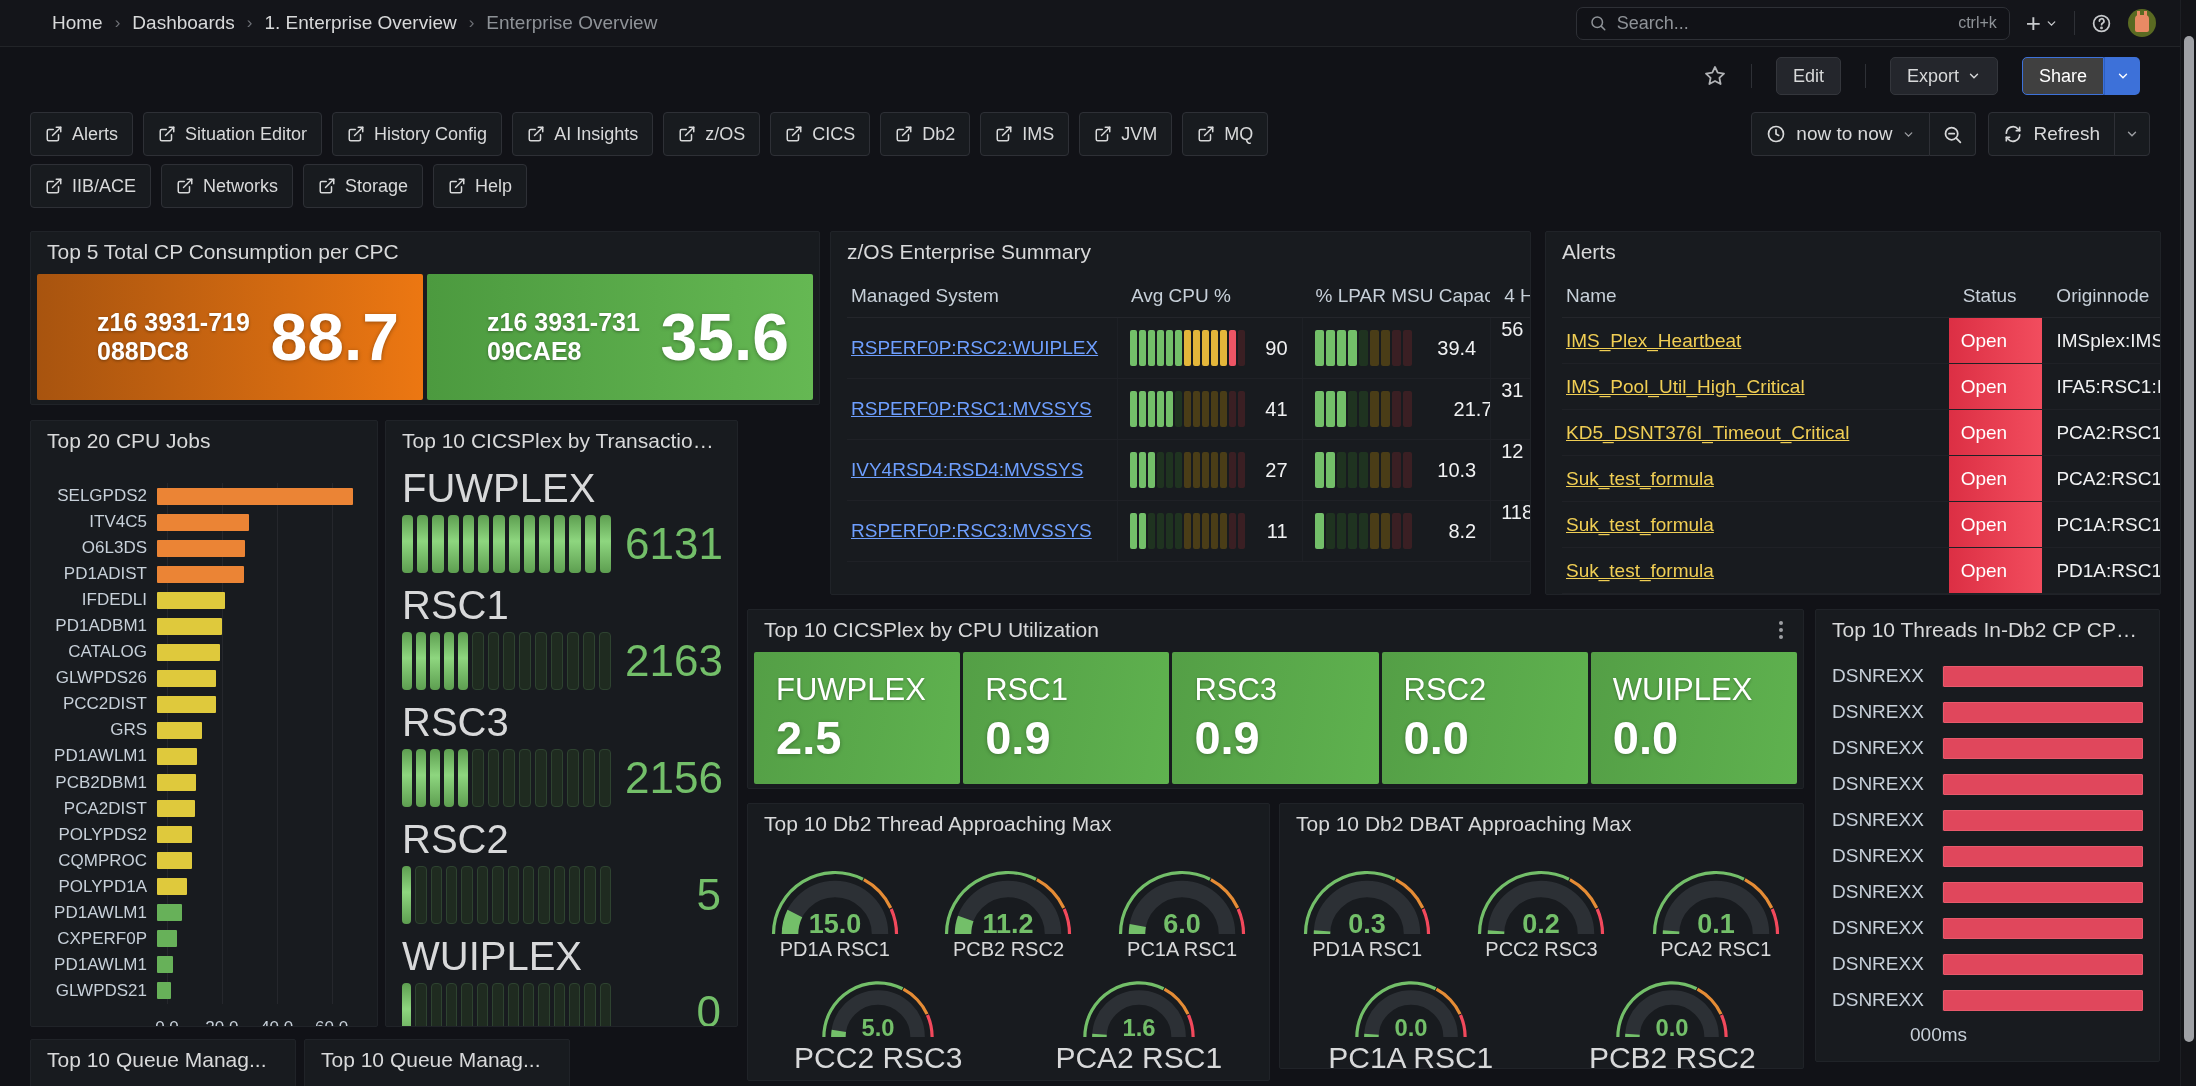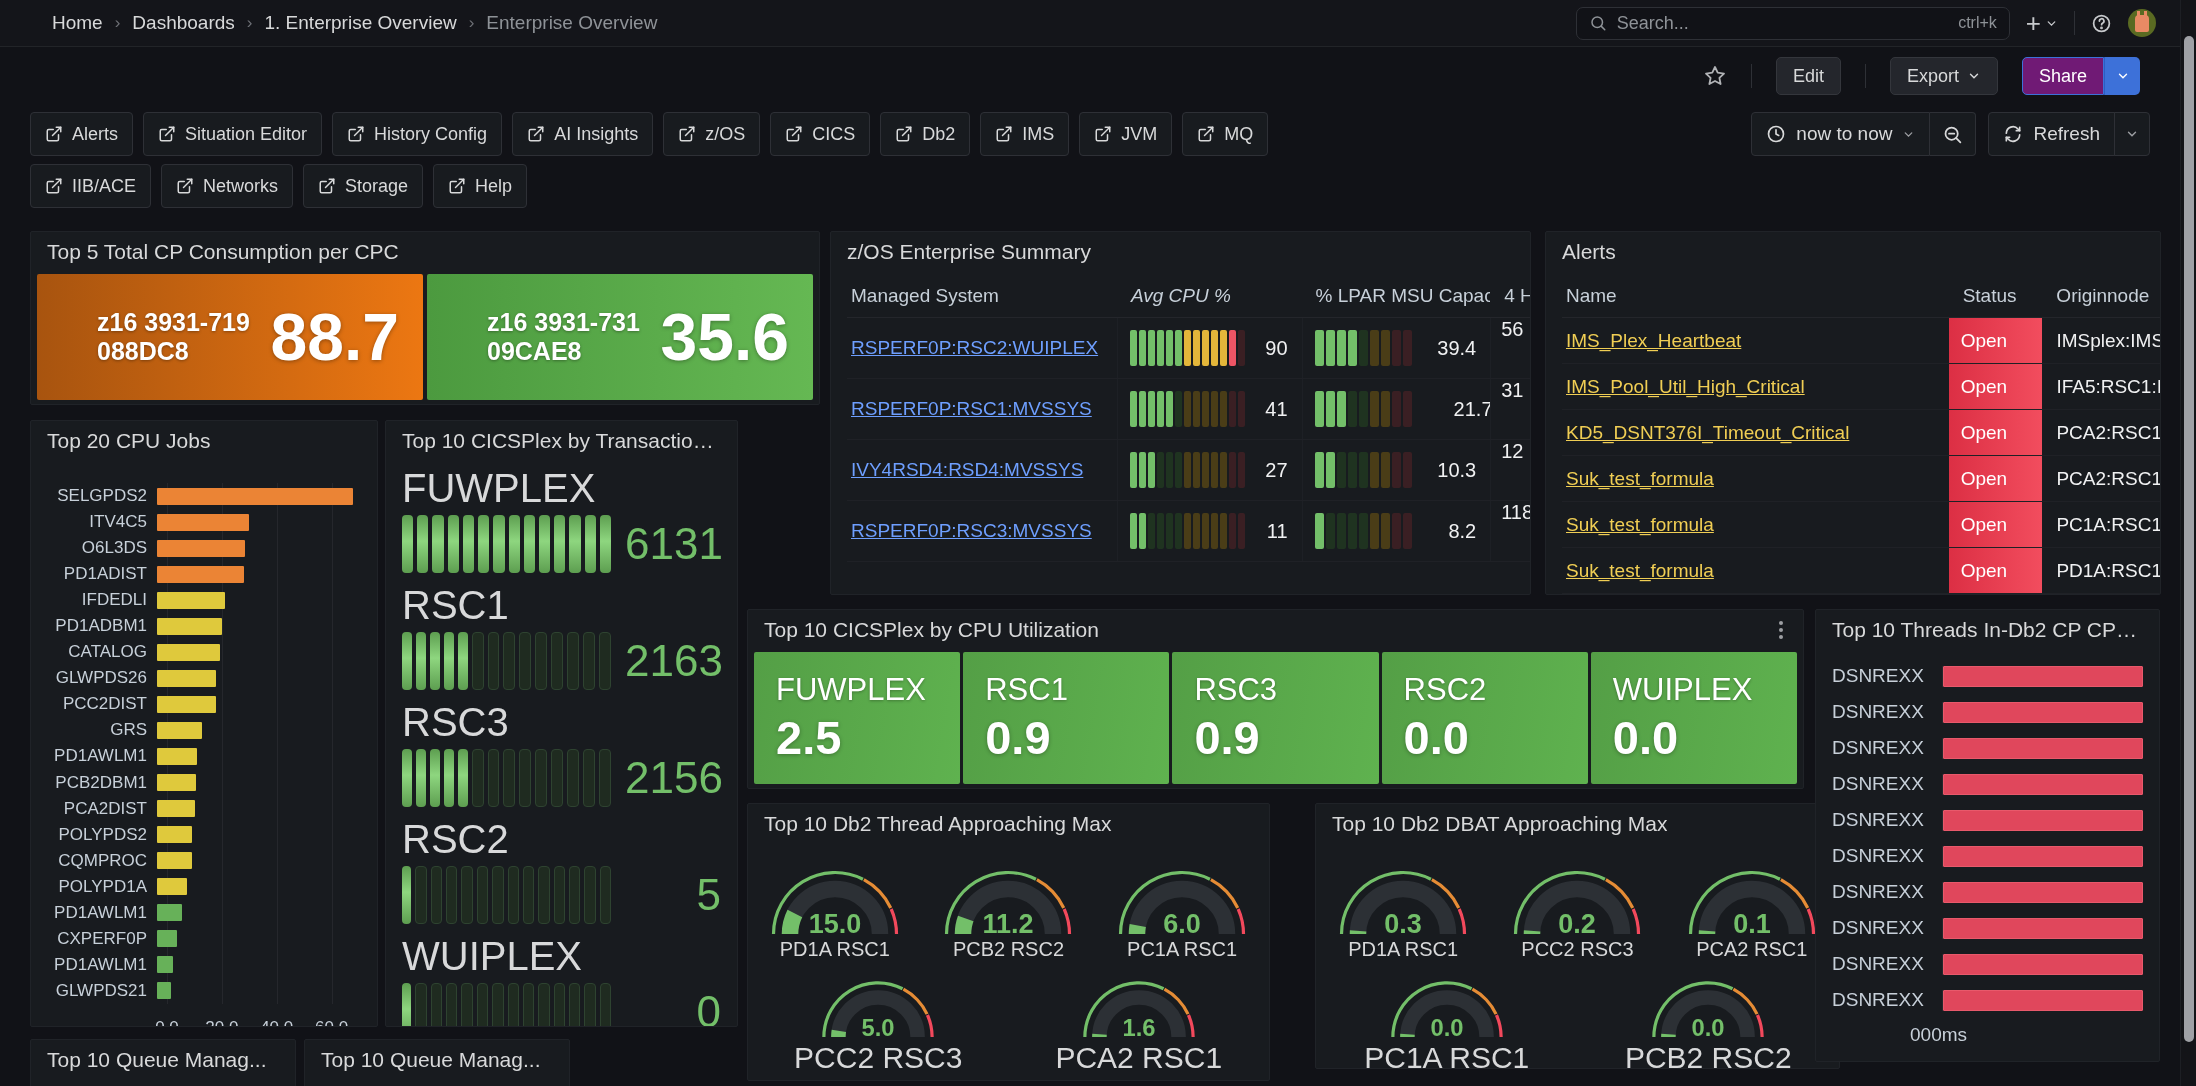--- a/index.html
+++ b/index.html
@@ -25,21 +25,21 @@
   .avatar { width:28px; height:28px; border-radius:50%; background:#5a6a22; position:relative; overflow:hidden; cursor:pointer; }
   .avatar::after { content:""; position:absolute; left:7px; top:6px; width:14px; height:17px; background:#e98a64; border-radius:4px 4px 2px 2px; }
   .avatar::before { content:""; position:absolute; left:9px; top:2px; width:3px; height:6px; background:#e98a64; box-shadow:7px 0 0 #e98a64; }
 
   
   .subnav { position:absolute; top:47px; left:0; right:0; height:58px; display:flex; align-items:center;
             justify-content:flex-end; gap:24px; padding-right:56px; }
   .btn { height:38px; border-radius:5px; border:1px solid #34363c; background:#24262c; color:#d8d9da;
          font-size:18px; font-weight:500; padding:0 16px; display:inline-flex; align-items:center; gap:8px;
          cursor:pointer; font-family:inherit; }
-  .btn.primary { background:#701a75; border-color:#3D71D9; color:#fff; }
+  .btn.primary { background:#404040; border-color:#3D71D9; color:#fff; }
   .share-group { display:inline-flex; }
   .share-group .btn.primary { border-radius:5px 0 0 5px; }
   .share-caret { width:36px; height:38px; background:#3D71D9; border:none; border-left:1px solid #2c5ec2;
                  border-radius:0 5px 5px 0; display:flex; align-items:center; justify-content:center; cursor:pointer; }
   .star-btn { background:none; border:none; cursor:pointer; display:flex; }
 
   
   .toolbar-row { position:absolute; left:30px; right:46px; display:flex; align-items:center; gap:10px; }
   .row1 { top:112px; }
   .row2 { top:164px; }
@@ -70,21 +70,21 @@
   .kebab { margin-left:auto; color:#9d9fa3; cursor:pointer; display:flex; flex-direction:column; gap:3px; padding:4px; }
   .kebab i { width:4px; height:4px; border-radius:50%; background:#9d9fa3; }
 
   #panel-cp        { left:30px;   top:231px;  width:790px;  height:174px; }
   #panel-jobs      { left:30px;   top:420px;  width:348px;  height:607px; }
   #panel-tx        { left:385px;  top:420px;  width:353px;  height:607px; }
   #panel-zos       { left:830px;  top:231px;  width:701px;  height:364px; }
   #panel-alerts    { left:1545px; top:231px;  width:616px;  height:364px; }
   #panel-cics-cpu  { left:747px;  top:609px;  width:1057px; height:180px; }
   #panel-db2-thread{ left:747px;  top:803px;  width:523px;  height:278px; }
-  #panel-db2-dbat  { left:1279px; top:803px;  width:525px;  height:266px;margin-left:36px; }
+  #panel-db2-dbat  { left:1279px; top:803px;  width:525px;  height:266px; }
   #panel-threads   { left:1815px; top:609px;  width:345px;  height:453px; }
   #panel-q1        { left:30px;   top:1039px; width:266px;  height:60px; }
   #panel-q2        { left:304px;  top:1039px; width:266px;  height:60px; }
 
   
   .cp-body { display:flex; gap:4px; padding:2px 6px 6px 6px; height:134px; }
   .stat-tile { flex:1; border-radius:2px; display:flex; align-items:center; padding:0 24px; color:#fff; }
   .stat-tile .nm { font-size:25px; font-weight:700; text-shadow:0 1px 3px rgba(0,0,0,.35);margin-left:36px; }
   .stat-tile .vl { margin-left:auto; font-size:66px; font-weight:600; text-shadow:0 1px 4px rgba(0,0,0,.35); }
   .tile-orange { background:linear-gradient(90deg,#A8540F,#EC7712); }
@@ -660,21 +660,21 @@
       </div>
   </section>
 
   <section class="panel" id="panel-zos">
     <div class="panel-h">
         <span class="panel-title">z/OS Enterprise Summary</span>
       </div>
     <div class="tbl" id="zos-table">
         <div class="tbl-head">
           <div class="hc" style="width: 272px; padding-left: 4px;">Managed System</div>
-          <div class="hc" style="width: 186px; padding-left: 14px; font-style: italic;">Avg CPU %</div>
+          <div class="hc" style="width: 186px; padding-left: 14px;">Avg CPU %</div>
           <div class="hc" style="width: 190px; padding-left: 14px;">% LPAR MSU Capac</div>
           <div class="hc" style="width: 40px; padding-left: 14px;">4 H</div>
         </div>
         <div class="trow zos-row">
           <div class="tc" style="width: 272px; padding-left: 4px;"><a class="tlink">RSPERF0P:RSC2:WUIPLEX</a></div>
           <div class="tc col-divider" style="width: 186px; display: flex; align-items: center; padding-left: 12px;">
             <div class="segbar">
               <i style="width: 7px; height: 36px; background: rgb(115, 191, 105);"></i>
               <i style="width: 7px; height: 36px; background: rgb(115, 191, 105);"></i>
               <i style="width: 7px; height: 36px; background: rgb(115, 191, 105);"></i>

